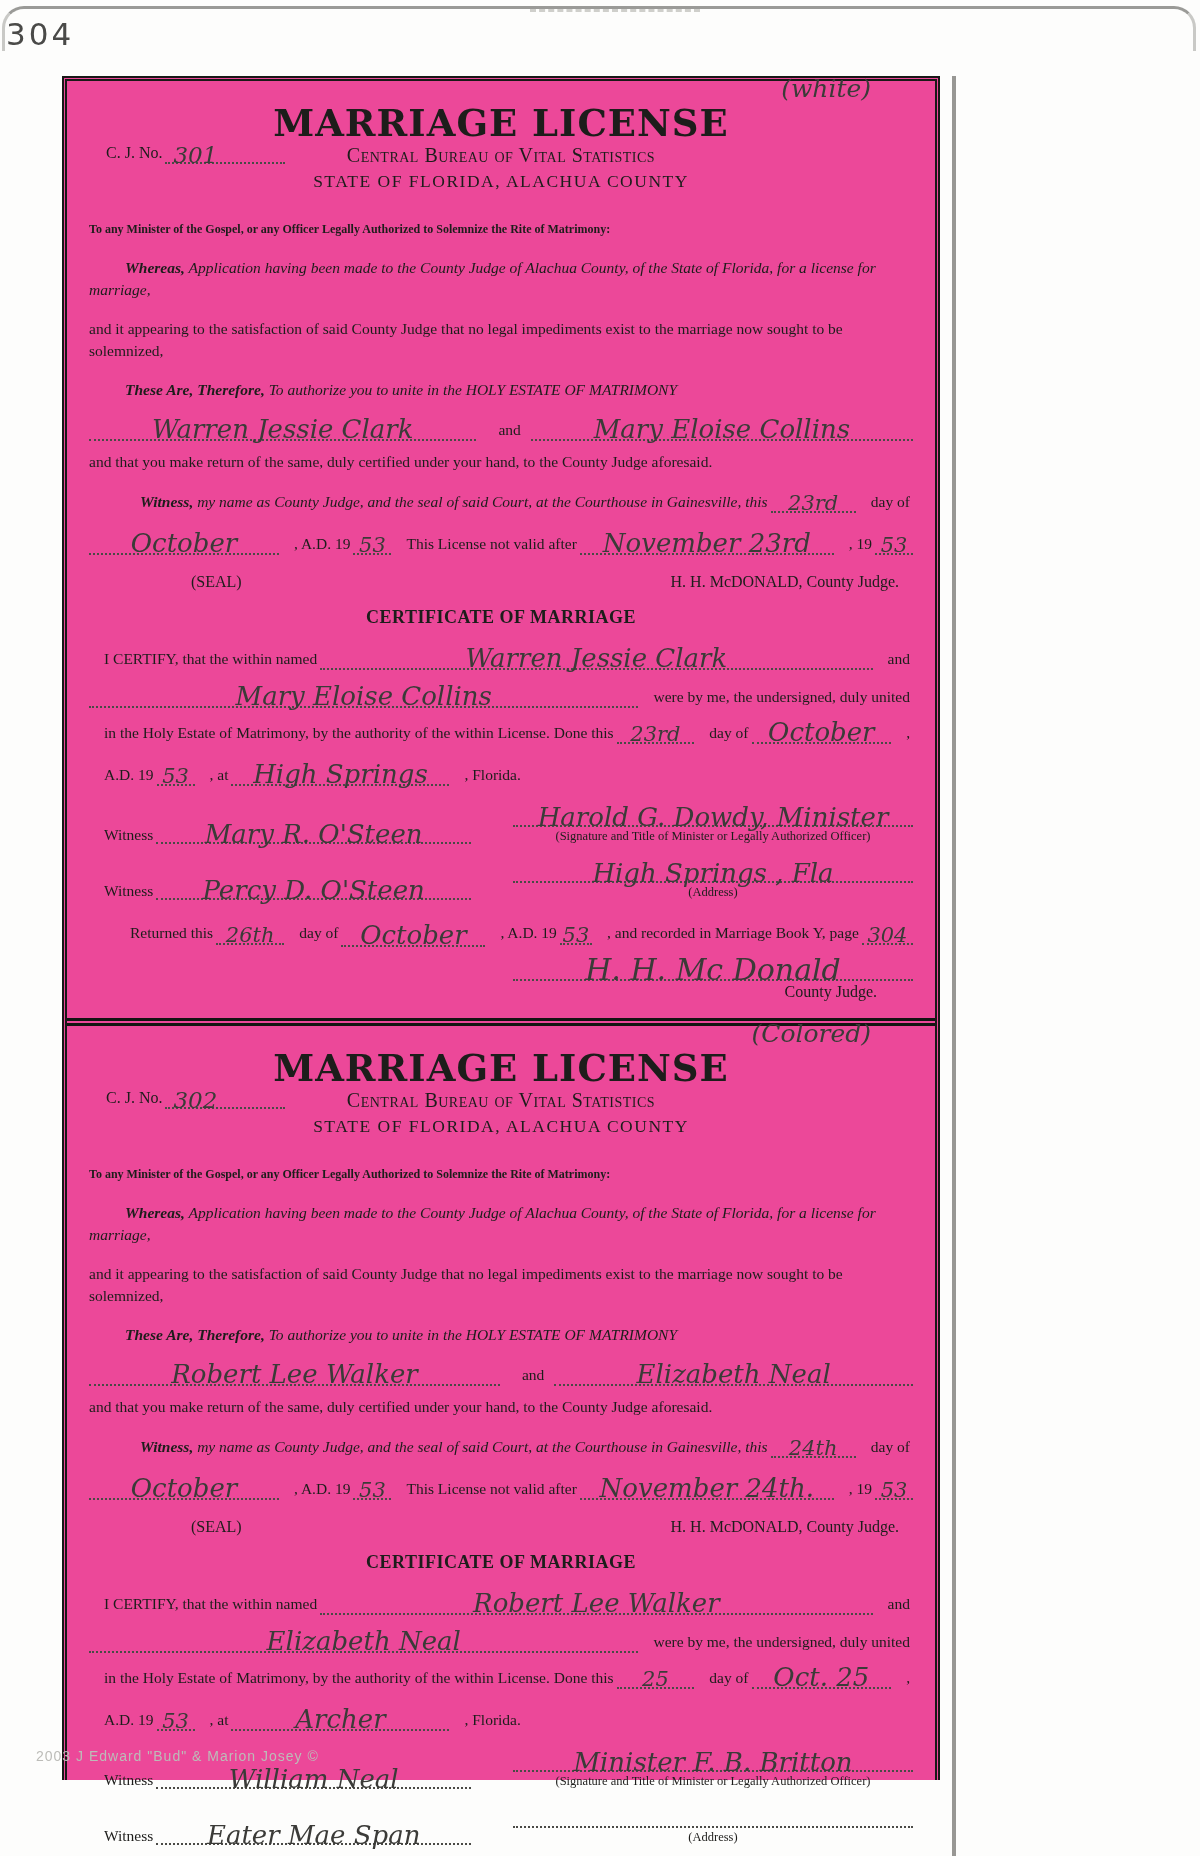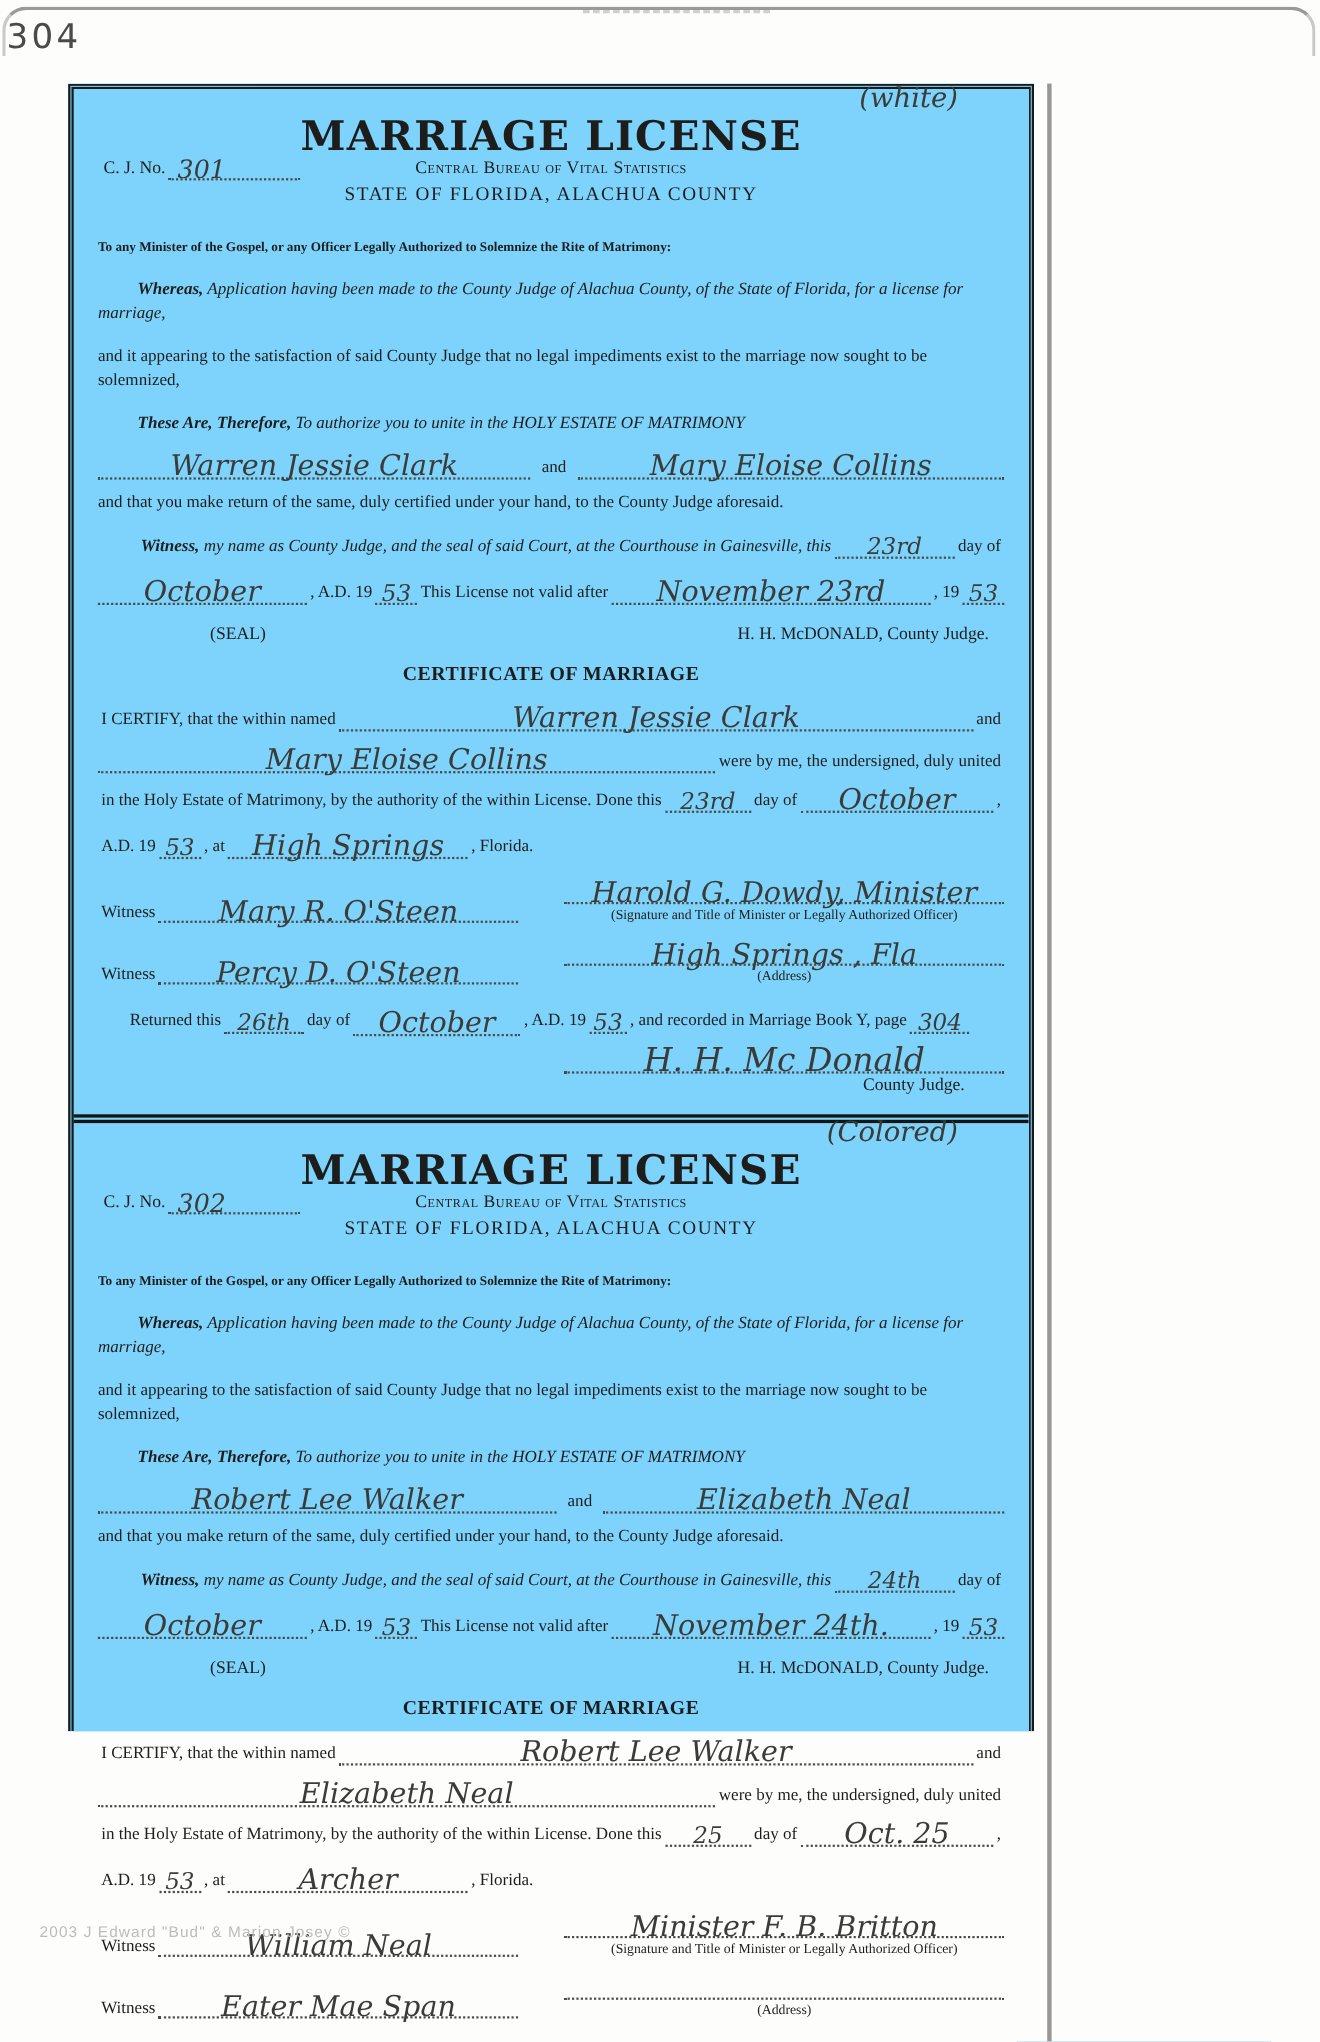--- a/index.html
+++ b/index.html
@@ -25,53 +25,53 @@
   .watermark {
     position:absolute; top:1748px; left:36px;
     font-family:"Liberation Sans", sans-serif; font-size:14px; color:#bcbcb8; letter-spacing:1px;
     z-index:5;
   }
   .scan-right-shadow {
     position:absolute; top:76px; left:952px; width:4px; height:1780px; background:#55534f; opacity:.6;
   }
   
   .frame {
-    position:absolute; top:76px; left:62px; width:878px; height:1498px;
+    position:absolute; top:76px; left:62px; width:878px; height:1704px;
     border-top:5px double #191917; border-left:5px double #191917; border-right:5px double #191917;
-    box-sizing:border-box; background:#7dd3fc;
+    box-sizing:border-box; background:#ec4899;
   }
   .divider { height:2px; border-top:3px solid #141412; border-bottom:3px solid #141412; margin:10px 0 0 0; }
   
   .license { position:relative; padding:0 22px; box-sizing:border-box; }
   .classification {
     position:absolute; top:-8px; right:64px; font-size:25px; z-index:4;
   }
   .lic-header { position:relative; text-align:center; padding-top:22px; }
   .cj { position:absolute; left:2px; top:60px; font-size:16px; white-space:nowrap; }
   .cj .fill { display:inline-block; min-width:120px; text-align:left; }
   .hw-cj { font-size:23px; padding-left:8px; }
   .title {
     margin:0; font-family:"DejaVu Serif", serif; font-weight:700;
     font-size:37px; letter-spacing:1px; line-height:40px;
   }
-  .bureau { font-variant:small-caps; font-size:16px; letter-spacing:.5px; margin-top:1px; }
+  .bureau { font-variant:small-caps; font-size:20px; letter-spacing:.5px; margin-top:1px; }
   .state  { font-size:17.5px; letter-spacing:1.5px; margin-top:4px; }
   
   p { margin:0; }
   .para { font-size:15.5px; line-height:22px; }
   .indent { text-indent:36px;font-style:italic; }
   .salutation { font-weight:700; font-size:12px; line-height:22px; margin-top:26px; }
   .mt-where { margin-top:17px; }
   .mt-imp   { margin-top:17px; }
   .mt-these { margin-top:17px; }
   .mt-ret   { margin-top:10px; }
   b.lead { font-weight:700; }
   
   .row { display:flex; align-items:flex-end; font-size:15.5px; line-height:22px; }
-  .print { white-space:nowrap; padding:0 3px; }
+  .print { white-space:nowrap; padding:0 3px;margin-left:12px; }
   .fill {
     border-bottom:2px dotted #4a4a46; text-align:center; min-height:10px;
     overflow:visible;
   }
   .fill.grow { flex:1 1 auto; }
   .hw {
     font-family:"DejaVu Serif", serif; font-style:italic; color:#3b3b38;
     display:inline-block; line-height:.85; transform:translateY(5px);
     white-space:nowrap;
   }

